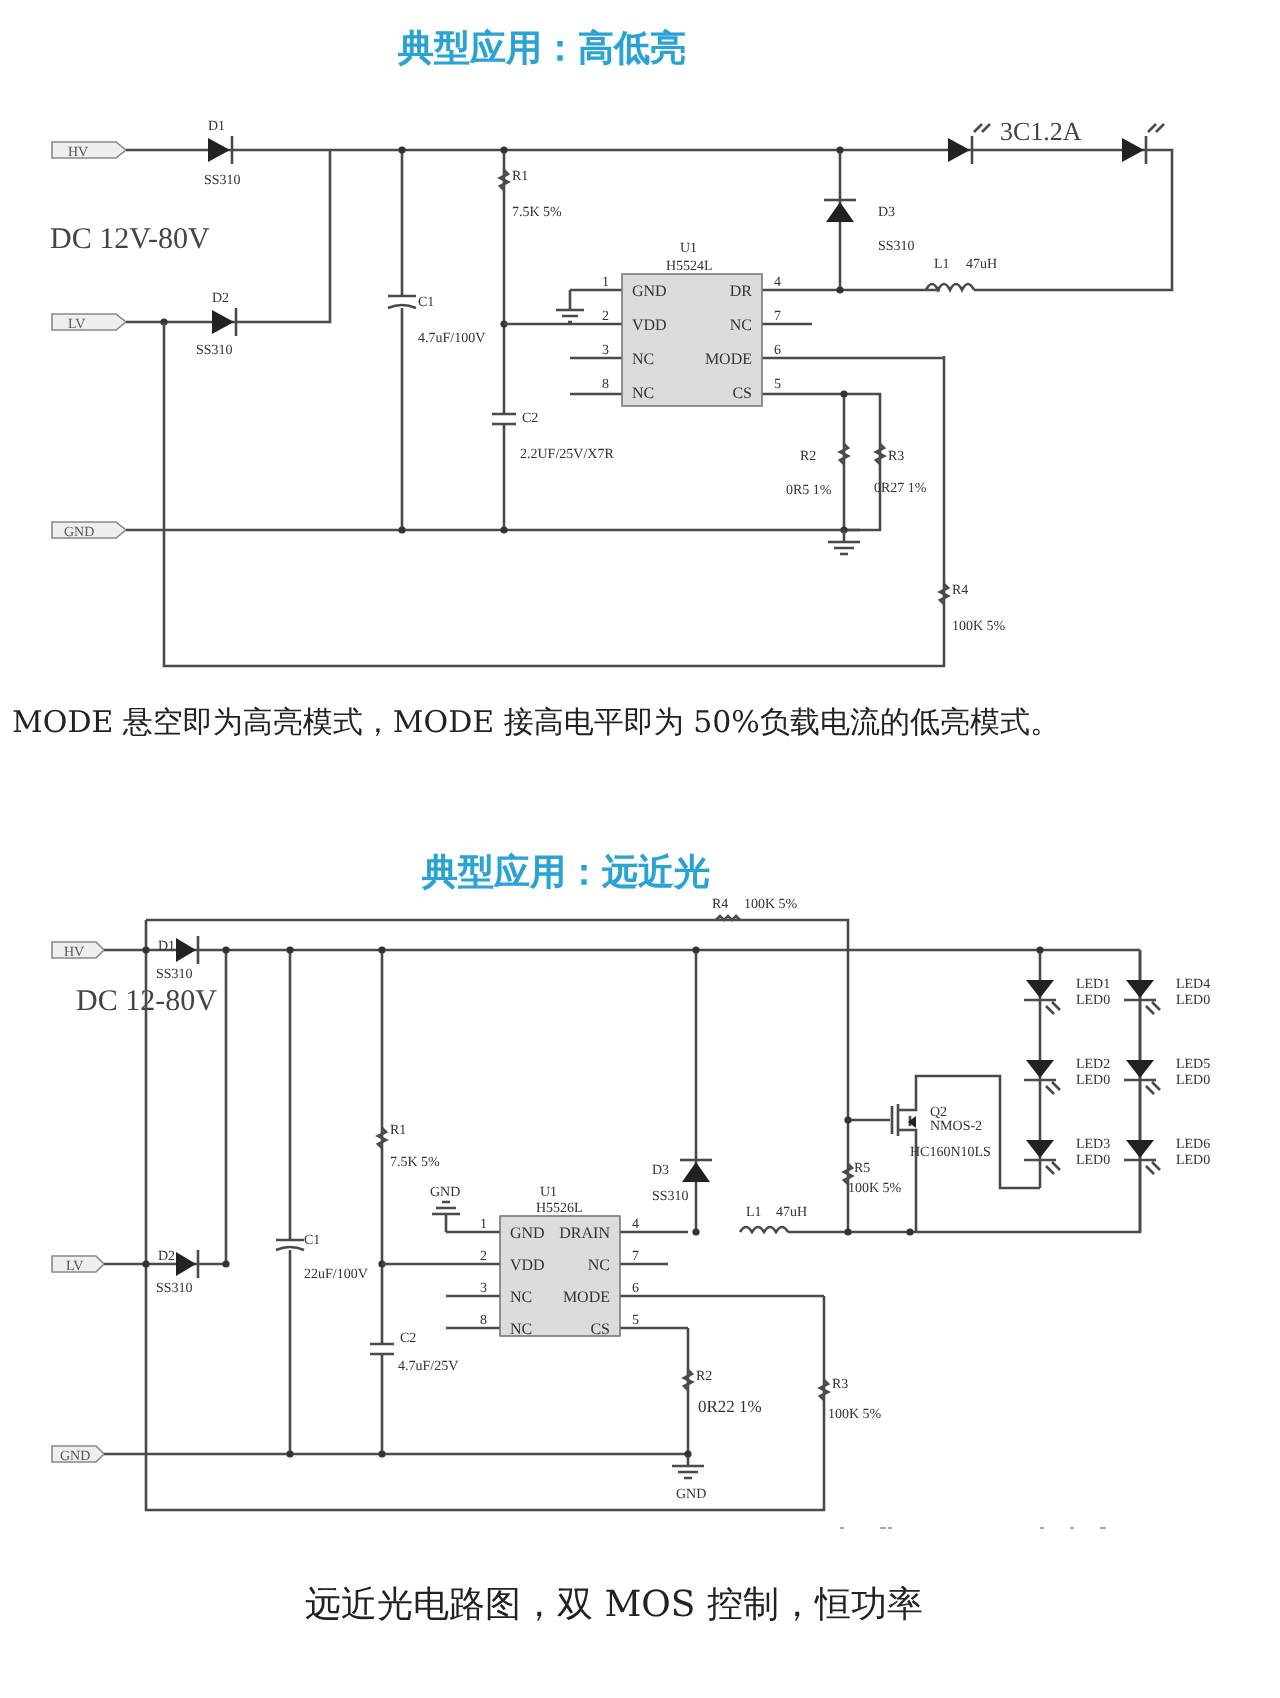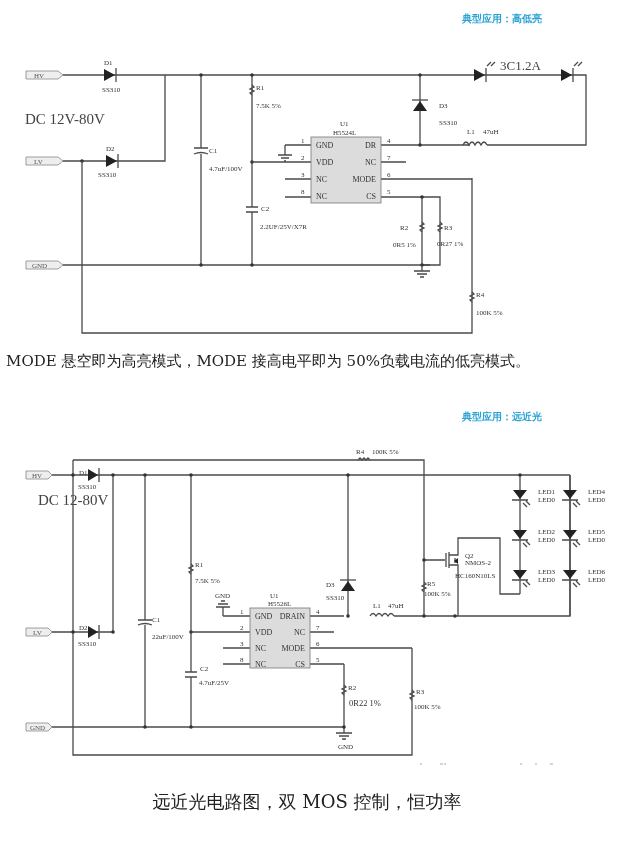--- a/index.html
+++ b/index.html
@@ -1,36 +1,36 @@
 <!DOCTYPE html>
 <html><head>
 <meta charset="utf-8">
 <style>
   html, body { margin:0; padding:0; background:#ffffff; }
   body { width:640px; height:849px; position:relative; overflow:hidden; font-family:"DejaVu Serif", serif; }
-  .section-title { position:absolute; left:0; width:542px; text-align:right; font-family:"DejaVu Sans", sans-serif; font-weight:bold; font-size:10px; }
+  .section-title { position:absolute; left:0; width:542px; text-align:center; font-family:"DejaVu Sans", sans-serif; font-weight:bold; font-size:18px; }
   .caption { position:absolute; left:0; width:536px; text-align:center; font-family:"DejaVu Serif", serif; color:#222; }
   svg { position:absolute; left:0; top:0; }
   .w { stroke:#4a4a4a; stroke-width:1.3; fill:none; }
   .dot { fill:#333; }
   .lbl { font-family:"Liberation Serif", serif; fill:#333; font-size:7px; }
   .lbl-md { font-family:"Liberation Serif", serif; fill:#333; font-size:8.5px; }
   .lbl-lg { font-family:"Liberation Serif", serif; fill:#444; font-size:15px; }
   .port { fill:#eeeeee; stroke:#888; stroke-width:0.8; }
   .port-t { font-family:"Liberation Serif", serif; font-size:7px; fill:#555; }
   .chip { fill:#dcdcdc; stroke:#777; stroke-width:0.8; }
   .chip-t { font-family:"Liberation Serif", serif; font-size:8px; fill:#333; }
   .tri { fill:#222; }
 </style>
 </head>
 <body>
 
 <div class="section-title" style="top:12px;color:#29a3d3;">典型应用：高低亮</div>
 <div class="caption" style="top:352px;font-size:15px;">MODE 悬空即为高亮模式，MODE 接高电平即为 50%负载电流的低亮模式。</div>
-<div class="section-title" style="top:410px;color:#29a3d3;">典型应用：远近光</div>
+<div class="section-title" style="top:424px;color:#29a3d3;margin-left:12px;">典型应用：远近光</div>
 <div class="caption" style="top:790px;font-size:18px;margin-left:39px;">远近光电路图，双 MOS 控制，恒功率</div>
 
 <svg width="640" height="849" viewBox="0 0 640 849">
 
   <g>
 
     <g>
       <path class="port" d="M26,71 h32 l5,4 l-5,4 h-32 z"></path>
       <text class="port-t" x="34" y="78">HV</text>
     </g>

